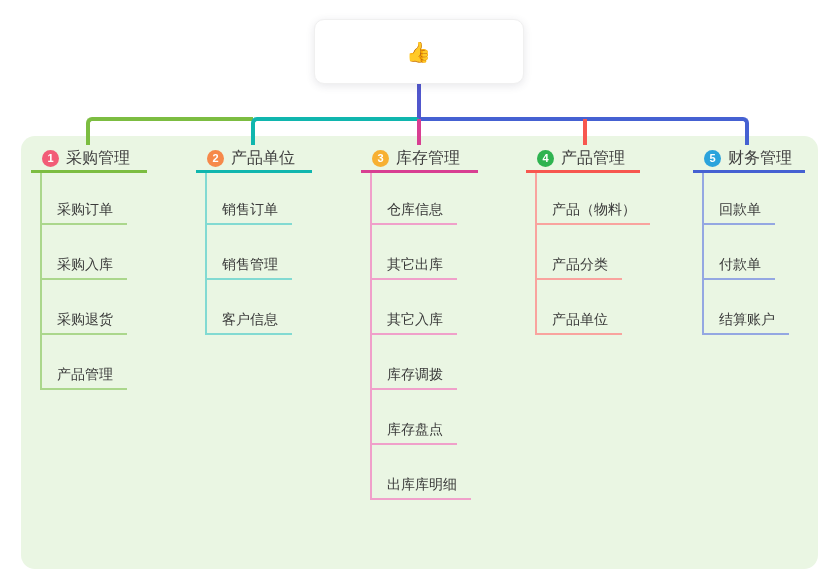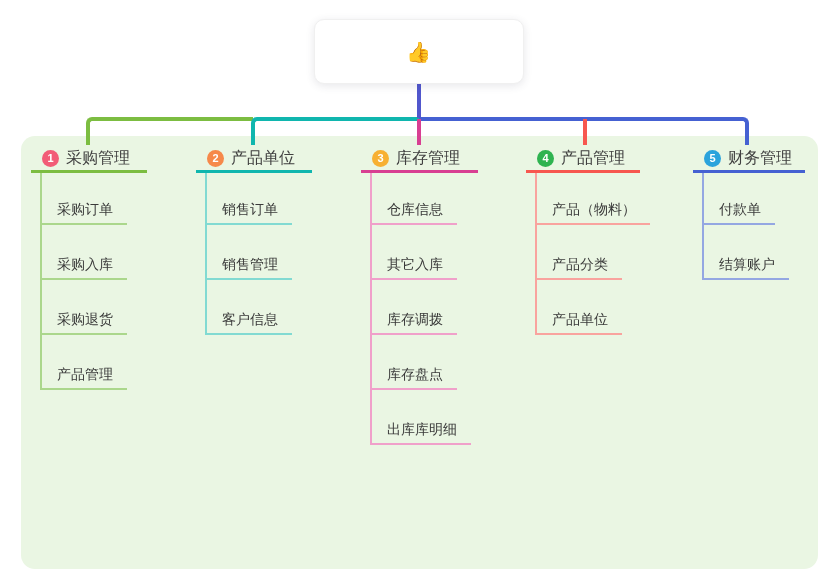--- a/index.html
+++ b/index.html
@@ -182,20 +182,23 @@
 <div class="branch b3">
   <div class="branch-header">
     <span class="badge">3</span>
     <span class="branch-label">库存管理</span>
   </div>
   <div class="children">
     <div class="row">
         <span class="child-pill">仓库信息</span>
       </div>
     <div class="row">
+        <span class="child-pill">其它出库</span>
+      </div>
+    <div class="row">
         <span class="child-pill">其它入库</span>
       </div>
     <div class="row">
         <span class="child-pill">库存调拨</span>
       </div>
     <div class="row">
         <span class="child-pill">库存盘点</span>
       </div>
     <div class="row">
         <span class="child-pill">出库库明细</span>
@@ -221,19 +224,22 @@
   </div>
 </div>
 
 <div class="branch b5">
   <div class="branch-header">
     <span class="badge">5</span>
     <span class="branch-label">财务管理</span>
   </div>
   <div class="children">
     <div class="row">
+        <span class="child-pill">回款单</span>
+      </div>
+    <div class="row">
         <span class="child-pill">付款单</span>
       </div>
     <div class="row">
         <span class="child-pill">结算账户</span>
       </div>
   </div>
 </div>
 
 </body></html>

